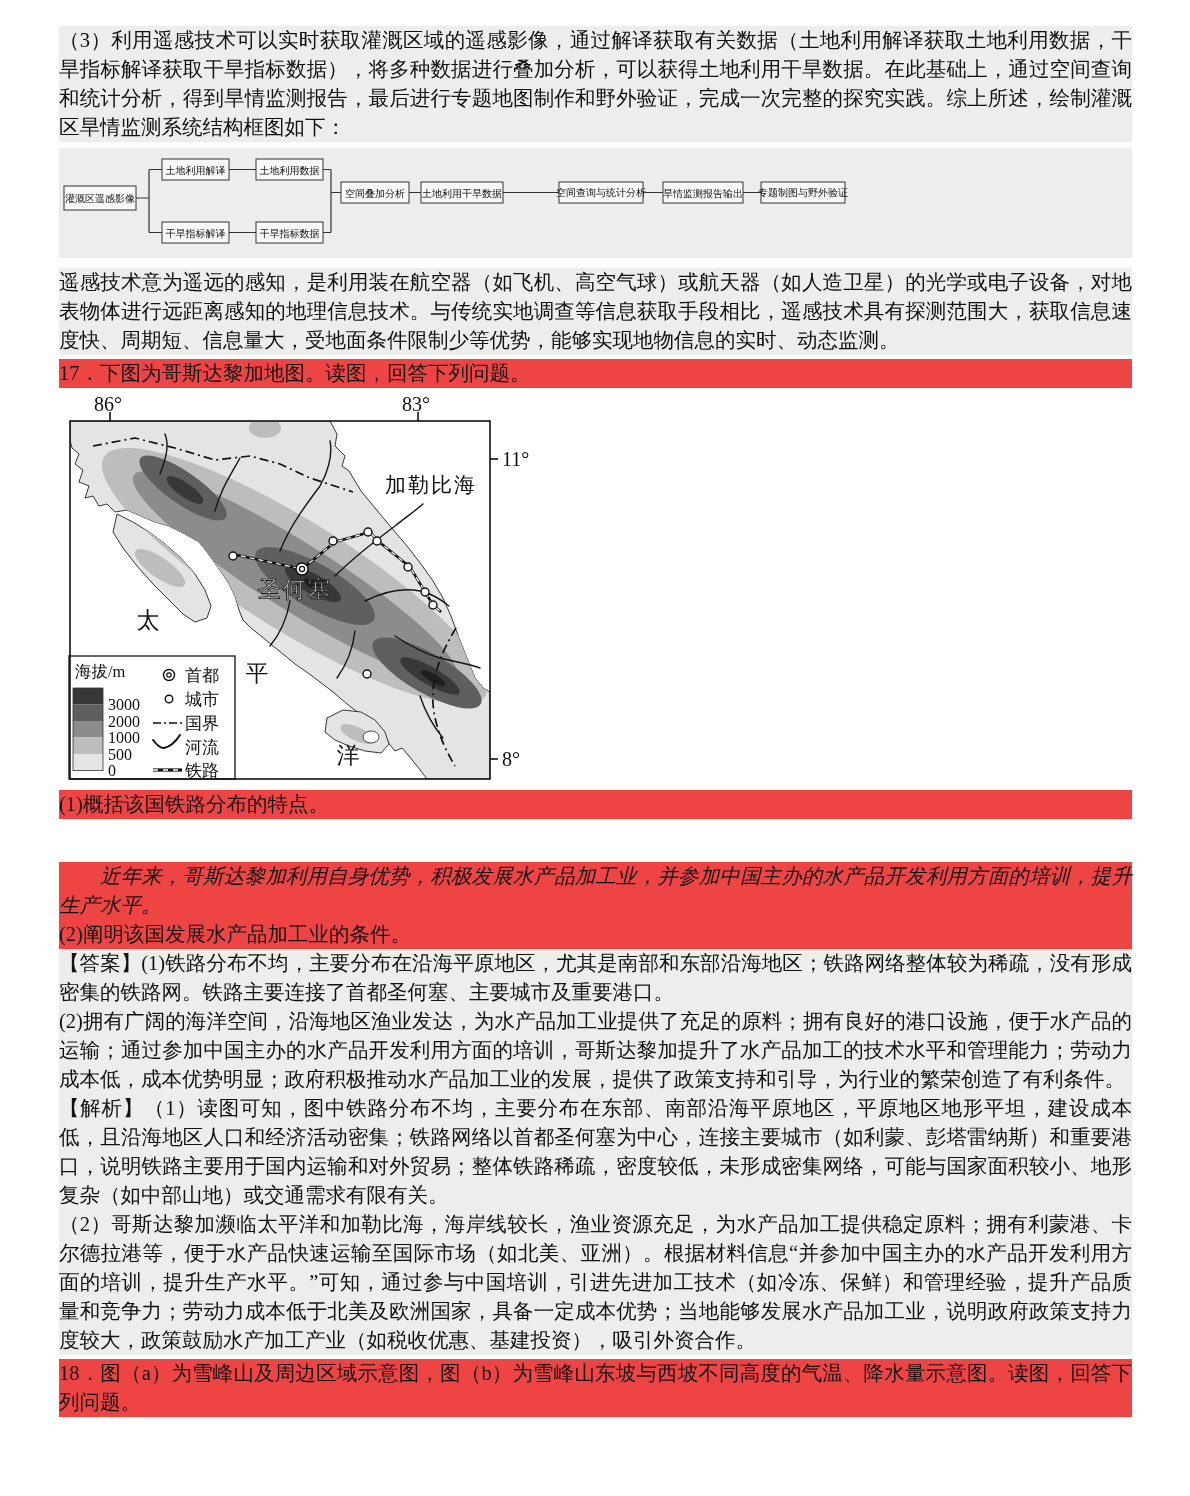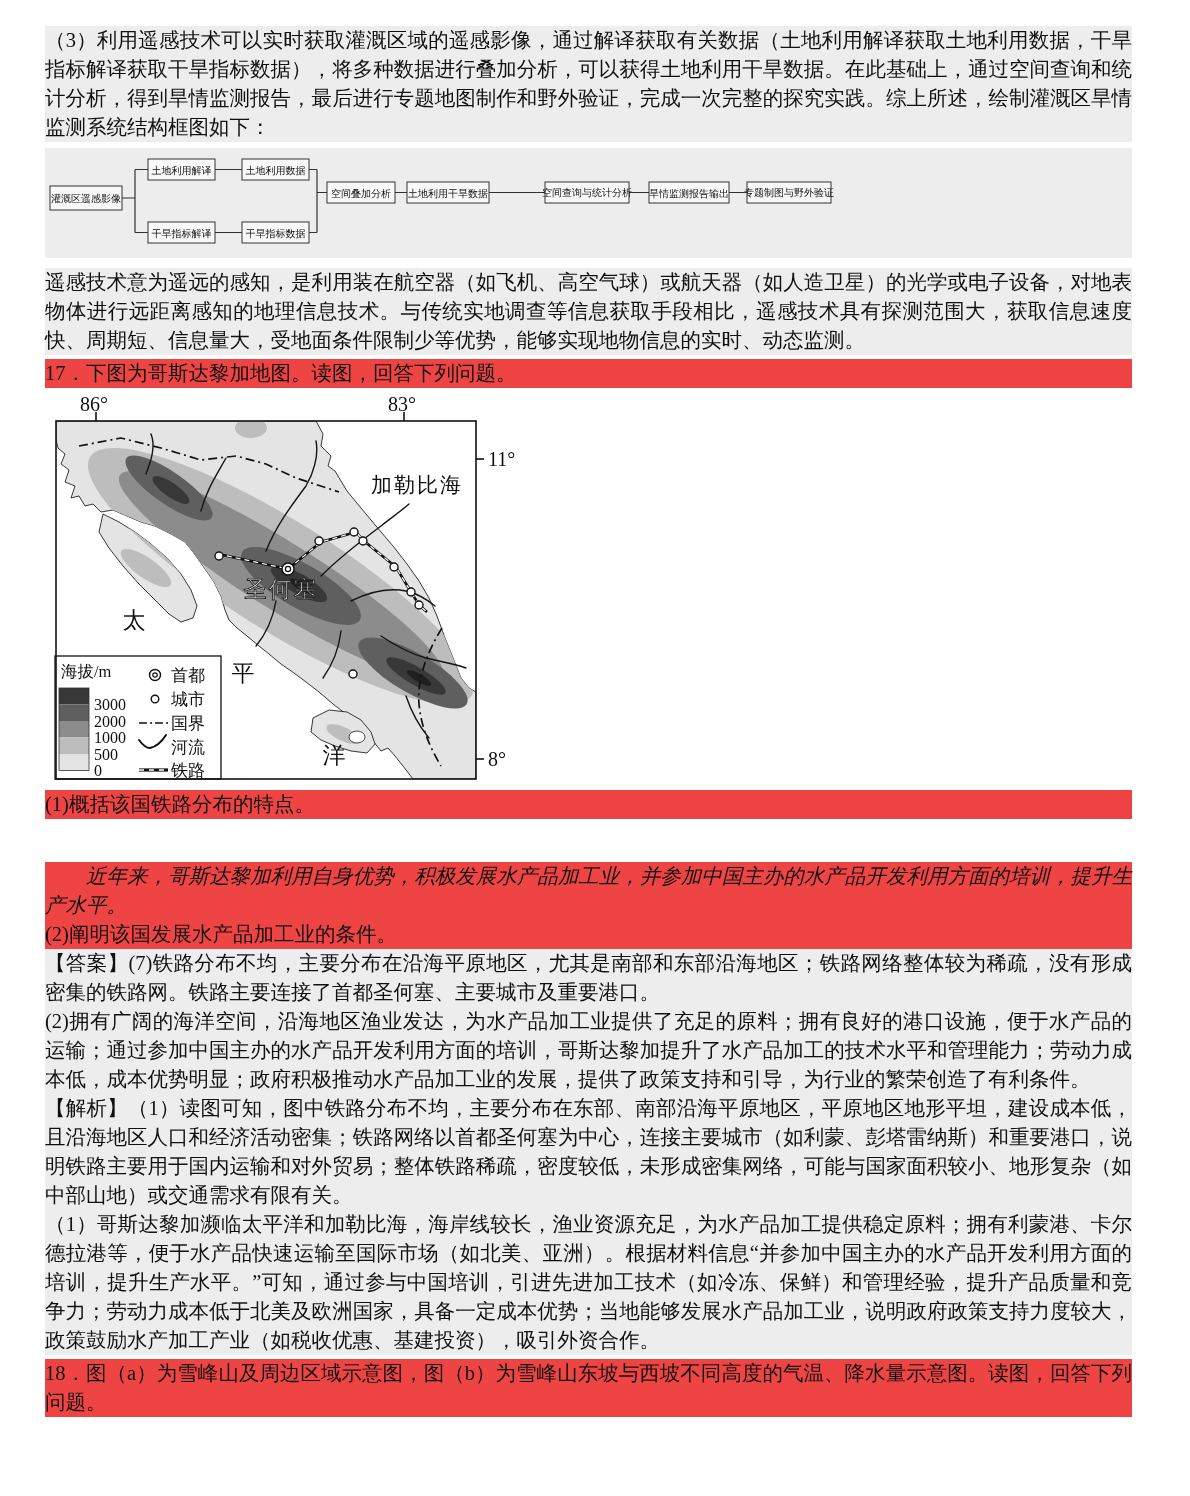--- a/index.html
+++ b/index.html
@@ -2,21 +2,21 @@
 <html><head>
 <meta charset="utf-8">
 <style>
   html,body{margin:0;padding:0;background:#ffffff;}
   body{
     width:1190px;min-height:1496px;
     color:#111;
     font-family:"Liberation Serif","DejaVu Serif",serif;
     font-size:20.5px;line-height:29px;
   }
-  .content{padding:26px 58px 24px 45px;}
+  .content{padding:26px 58px 24px 59px;}
   p{margin:0;text-align:justify;}
   .hl{background:#ededed;}
   .plain{background:#ef4444;}
   .material{font-style:italic;text-indent:2em;margin-top:43px;}
   .fc-band{background:#ededed;margin:6px 0 10px 0;padding:2px 0 4px 0;}
   .map-wrap{margin:8px 0 4px 6px;}
   svg{display:block;}
   svg text{font-family:"Liberation Serif","DejaVu Serif",serif;}
   .fc-box{fill:#f8f8f8;stroke:#333;stroke-width:1;}
   .fc-line{stroke:#333;stroke-width:1.2;fill:none;}
@@ -210,20 +210,20 @@
       <text class="maplabel" x="351" y="15" text-anchor="middle" font-size="20">83°</text>
       <text class="maplabel" x="437" y="70" font-size="20">11°</text>
       <text class="maplabel" x="437" y="370" font-size="20">8°</text>
     </svg>
   </div>
 
   <p class="plain">(1)概括该国铁路分布的特点。</p>
   <p class="plain material">近年来，哥斯达黎加利用自身优势，积极发展水产品加工业，并参加中国主办的水产品开发利用方面的培训，提升生产水平。</p>
   <p class="plain">(2)阐明该国发展水产品加工业的条件。</p>
 
-  <p class="hl">【答案】(7)铁路分布不均，主要分布在沿海平原地区，尤其是南部和东部沿海地区；铁路网络整体较为稀疏，没有形成密集的铁路网。铁路主要连接了首都圣何塞、主要城市及重要港口。</p>
+  <p class="hl">【答案】(1)铁路分布不均，主要分布在沿海平原地区，尤其是南部和东部沿海地区；铁路网络整体较为稀疏，没有形成密集的铁路网。铁路主要连接了首都圣何塞、主要城市及重要港口。</p>
   <p class="hl">(2)拥有广阔的海洋空间，沿海地区渔业发达，为水产品加工业提供了充足的原料；拥有良好的港口设施，便于水产品的运输；通过参加中国主办的水产品开发利用方面的培训，哥斯达黎加提升了水产品加工的技术水平和管理能力；劳动力成本低，成本优势明显；政府积极推动水产品加工业的发展，提供了政策支持和引导，为行业的繁荣创造了有利条件。</p>
   <p class="hl">【解析】（1）读图可知，图中铁路分布不均，主要分布在东部、南部沿海平原地区，平原地区地形平坦，建设成本低，且沿海地区人口和经济活动密集；铁路网络以首都圣何塞为中心，连接主要城市（如利蒙、彭塔雷纳斯）和重要港口，说明铁路主要用于国内运输和对外贸易；整体铁路稀疏，密度较低，未形成密集网络，可能与国家面积较小、地形复杂（如中部山地）或交通需求有限有关。</p>
-  <p class="hl">（1）哥斯达黎加濒临太平洋和加勒比海，海岸线较长，渔业资源充足，为水产品加工提供稳定原料；拥有利蒙港、卡尔德拉港等，便于水产品快速运输至国际市场（如北美、亚洲）。根据材料信息“并参加中国主办的水产品开发利用方面的培训，提升生产水平。”可知，通过参与中国培训，引进先进加工技术（如冷冻、保鲜）和管理经验，提升产品质量和竞争力；劳动力成本低于北美及欧洲国家，具备一定成本优势；当地能够发展水产品加工业，说明政府政策支持力度较大，政策鼓励水产加工产业（如税收优惠、基建投资），吸引外资合作。</p>
+  <p class="hl">（2）哥斯达黎加濒临太平洋和加勒比海，海岸线较长，渔业资源充足，为水产品加工提供稳定原料；拥有利蒙港、卡尔德拉港等，便于水产品快速运输至国际市场（如北美、亚洲）。根据材料信息“并参加中国主办的水产品开发利用方面的培训，提升生产水平。”可知，通过参与中国培训，引进先进加工技术（如冷冻、保鲜）和管理经验，提升产品质量和竞争力；劳动力成本低于北美及欧洲国家，具备一定成本优势；当地能够发展水产品加工业，说明政府政策支持力度较大，政策鼓励水产加工产业（如税收优惠、基建投资），吸引外资合作。</p>
 
   <p class="plain q-spacer">18．图（a）为雪峰山及周边区域示意图，图（b）为雪峰山东坡与西坡不同高度的气温、降水量示意图。读图，回答下列问题。</p>
 
 </div>
 
 </body></html>

